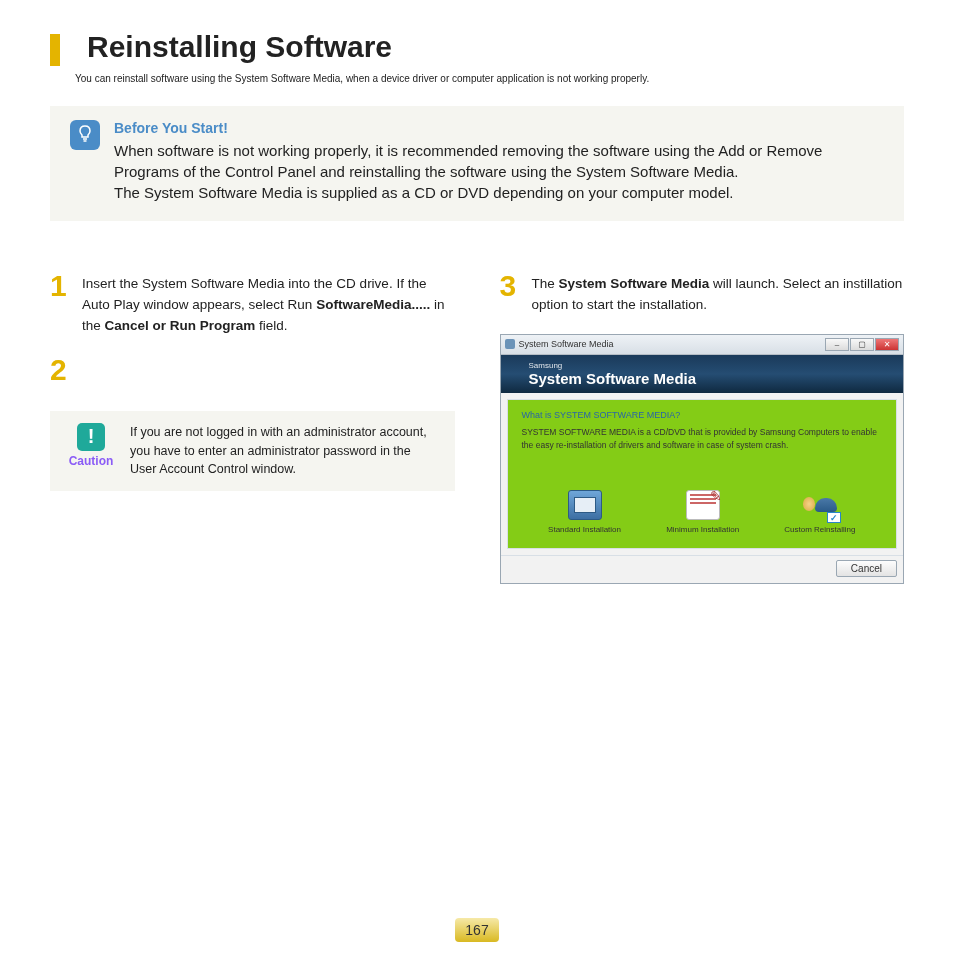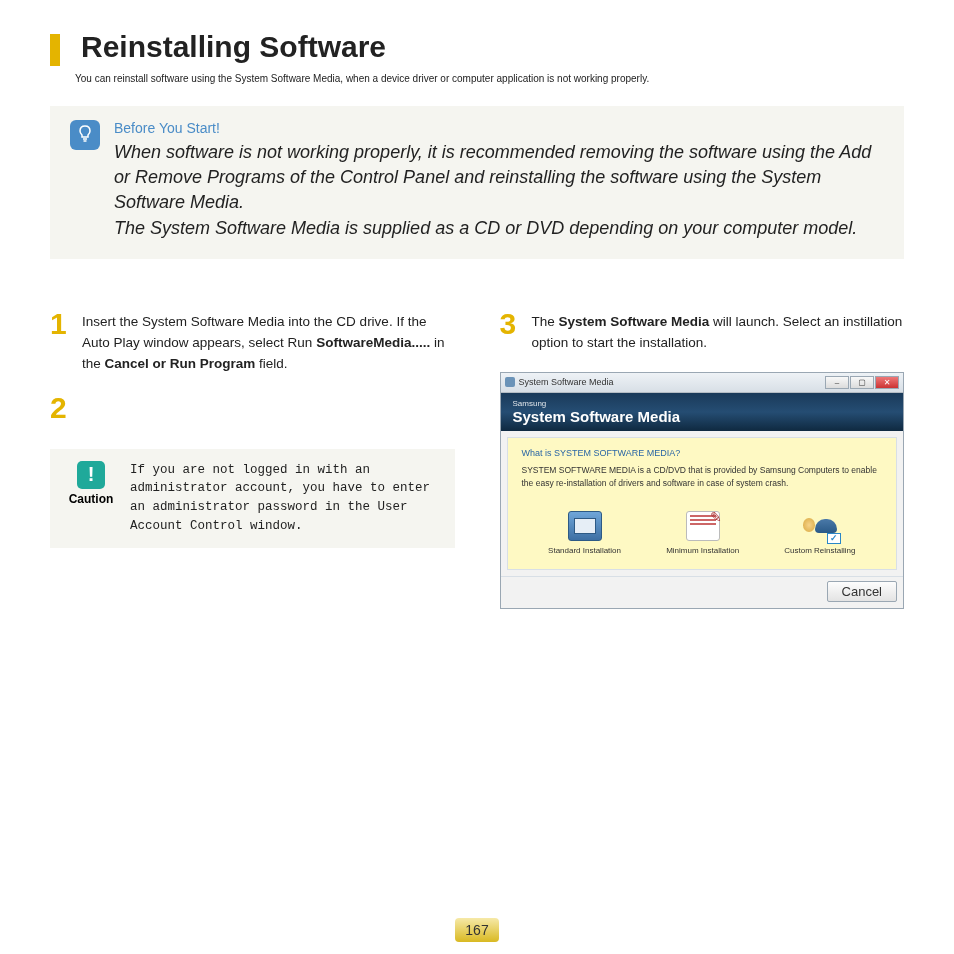--- a/index.html
+++ b/index.html
@@ -5,39 +5,39 @@
   * { box-sizing: border-box; margin: 0; padding: 0; }
   body {
     font-family: Arial, Helvetica, sans-serif;
     width: 954px;
     height: 954px;
     background: #fff;
     padding: 30px 50px 0 50px;
     position: relative;
     color: #222;
   }
-  .title-row { display: flex; align-items: flex-start; gap: 21px; }
+  .title-row { display: flex; align-items: flex-start; gap: 27px; }
   .title-bar { width: 10px; height: 32px; background: #e4b400; margin-top: 4px; }
   .page-title { font-size: 30px; font-weight: bold; color: #222; }
   .intro { font-size: 10px; margin: 6px 0 20px 25px; line-height: 1.4; }
   .tip-box {
     background: #f5f5f0;
     padding: 14px 20px 18px 20px;
     margin-bottom: 50px;
     display: flex;
     gap: 14px;
   }
   .tip-icon {
     width: 30px; height: 30px; border-radius: 6px;
     background: #4a8cc7;
     display: flex; align-items: center; justify-content: center;
     color: #fff; font-size: 18px; flex-shrink: 0;
   }
-  .tip-title { color: #4a8cc7; font-weight: normal; font-size: 14px; margin-bottom: 4px; }
-  .tip-text { font-size: 18px; line-height: 1.4; font-style: italic; }
+  .tip-title { color: #4a8cc7; font-weight: bold; font-size: 14px; margin-bottom: 4px; }
+  .tip-text { font-size: 15px; line-height: 1.4; }
   .columns { display: flex; gap: 45px; }
   .col { flex: 1; }
   .section-title {
     font-size: 17px; font-weight: bold;
     border-bottom: 2px solid #e4b400;
     padding-bottom: 6px; margin-bottom: 16px;
     display: inline-block;
   }
   .section-desc { font-size: 14px; line-height: 1.4; margin-bottom: 30px; }
   .step { display: flex; gap: 8px; margin-bottom: 18px; }
@@ -53,22 +53,22 @@
     display: flex; gap: 14px;
     margin-top: 26px;
   }
   .caution-left { display: flex; flex-direction: column; align-items: center; width: 50px; flex-shrink:0;}
   .caution-icon {
     width: 28px; height: 28px; border-radius: 5px;
     background: #1fa99a; color: #fff;
     display: flex; align-items: center; justify-content: center;
     font-size: 20px; font-weight: bold;
   }
-  .caution-label { color: #000000; font-size: 12px; font-weight: bold; margin-top: 3px; }
-  .caution-text { font-size: 12.5px; line-height: 1.5; font-family: Liberation Mono, monospace; }
+  .caution-label { color: #8b5cf6; font-size: 12px; font-weight: bold; margin-top: 3px; }
+  .caution-text { font-size: 12.5px; line-height: 1.5; }
   
   .ssm-window {
     border: 1px solid #9aa7b3;
     background: #f2f2f2;
     margin-top: 18px;
     width: 100%;
     font-size: 10px;
   }
   .ssm-titlebar {
     background: linear-gradient(#eef2f6,#d8dfe6);
@@ -81,27 +81,27 @@
   .ssm-winbtns { display: flex; gap: 1px; }
   .ssm-winbtn {
     width: 24px; height: 13px; border: 1px solid #9aa7b3;
     background: linear-gradient(#f8f8f8,#dcdcdc);
     font-size: 8px; display:flex; align-items:center; justify-content:center;
     color: #333;
   }
   .ssm-winbtn.close { background: linear-gradient(#e77,#c33); color: #fff; }
   .ssm-banner {
     background: linear-gradient(180deg,#1a3a5a 0%, #254d73 50%, #0f2940 100%);
-    color: #fff; padding: 6px 12px;
+    color: #fff; padding: 6px 28px;
   }
   .ssm-banner-sub { font-size: 8px; opacity: .85; }
   .ssm-banner-main { font-size: 15px; font-weight: bold; }
-  .ssm-body { background: #fef9c3; margin: 6px; border: 1px solid #d8dfe6; padding: 10px 14px 4px 14px; }
+  .ssm-body { background: #84cc16; margin: 6px; border: 1px solid #d8dfe6; padding: 10px 14px 4px 14px; }
   .ssm-q { color: #2a66a5; font-size: 9px; margin-bottom: 6px; }
-  .ssm-desc { font-size: 8.5px; color: #333; line-height: 1.6; margin-bottom: 20px;}
+  .ssm-desc { font-size: 8.5px; color: #333; line-height: 1.6; margin-bottom: 37px;}
   .ssm-options { display: flex; justify-content: space-around; padding: 0 4px 10px 4px; }
   .ssm-opt { display: flex; flex-direction: column; align-items: center; gap: 5px; }
   .ssm-opt-icon {
     width: 34px; height: 30px; border-radius: 3px;
     display: flex; align-items: center; justify-content: center;
     font-size: 18px;
   }
   .ssm-opt-label { font-size: 8px; color: #333; text-align: center; }
   .monitor-ic { background: linear-gradient(#6fa6d9,#3d6fa3); border: 1px solid #2d5a85; }
   .monitor-ic::after { content:""; width: 20px; height: 14px; background:#e6eef6; border:1px solid #2d5a85;}
@@ -109,21 +109,21 @@
   .paper-ic::before { content:""; position:absolute; top:3px; left:3px; right:3px; height:2px; background:#c66; box-shadow: 0 4px 0 #c66, 0 8px 0 #c66;}
   .paper-ic::after { content:"✎"; position:absolute; right:-3px; top:-3px; color:#a33; font-size:14px;}
   .person-ic { position: relative; }
   .person-head { width: 14px; height: 14px; background: radial-gradient(#f6d388,#d9a840); border-radius: 50%; margin: -2px auto 0;}
   .person-body { width: 24px; height: 14px; background: linear-gradient(#4a79a8,#2a5a88); border-radius: 10px 10px 4px 4px;}
   .person-check { position:absolute; bottom:-3px; right:-4px; width:14px; height:11px; background:#fff; border:1px solid #2a87c7; display:flex; align-items:center; justify-content:center; color:#2a87c7; font-size:9px; font-weight:bold;}
   .ssm-footer { display: flex; justify-content: flex-end; padding: 4px 6px 6px 0; border-top:1px solid #d8dfe6;}
   .ssm-cancel {
     background: linear-gradient(#fdfdfd,#e3e3e3);
     border: 1px solid #9aa7b3; border-radius: 2px;
-    padding: 2px 14px; font-size: 13px; color: #333;
+    padding: 2px 14px; font-size: 10px; color: #333;
   }
   .page-num-wrap {
     position: absolute; bottom: 12px; left: 50%; transform: translateX(-50%);
     width: 44px; height: 24px;
     background: linear-gradient(180deg,#f6e9a8,#d9b922);
     border-radius: 4px;
     display: flex; align-items: center; justify-content: center;
     font-size: 14px; color: #333;
   }
 </style>

